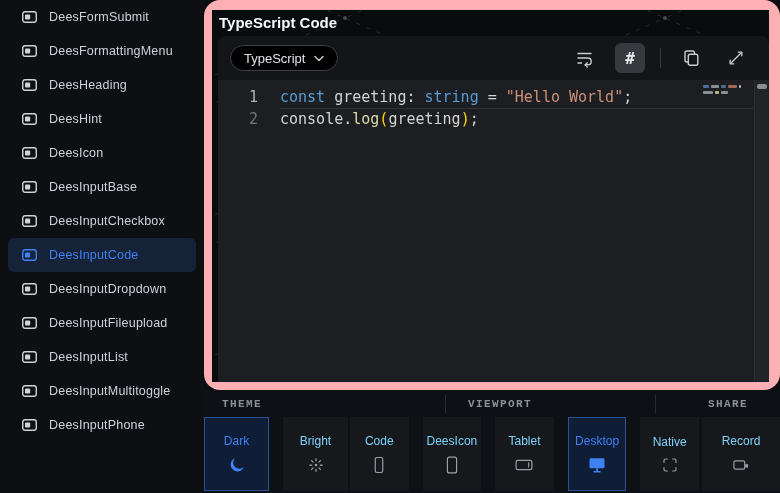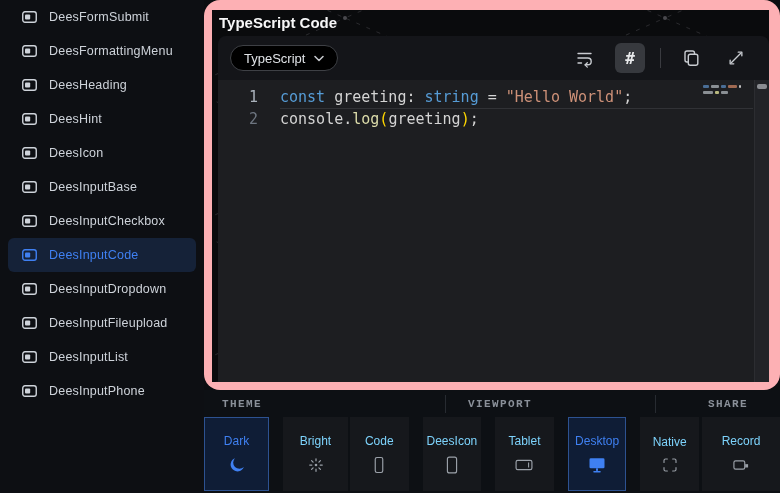--- a/index.html
+++ b/index.html
@@ -148,20 +148,27 @@
         <rect class="ic-outer" x="0.75" y="0.75" width="13.5" height="10.5" rx="2.2" fill="none" stroke="currentColor" stroke-width="1.4"></rect>
         <rect class="ic-inner" x="3" y="3.4" width="5.2" height="5.2" rx="1" fill="currentColor"></rect>
       </svg>
       <span class="item-label">DeesInputList</span>
     </div>
         <div class="sidebar-item">
       <svg class="cmp-icon" viewBox="0 0 15 12">
         <rect class="ic-outer" x="0.75" y="0.75" width="13.5" height="10.5" rx="2.2" fill="none" stroke="currentColor" stroke-width="1.4"></rect>
         <rect class="ic-inner" x="3" y="3.4" width="5.2" height="5.2" rx="1" fill="currentColor"></rect>
       </svg>
+      <span class="item-label">DeesInputMultitoggle</span>
+    </div>
+        <div class="sidebar-item">
+      <svg class="cmp-icon" viewBox="0 0 15 12">
+        <rect class="ic-outer" x="0.75" y="0.75" width="13.5" height="10.5" rx="2.2" fill="none" stroke="currentColor" stroke-width="1.4"></rect>
+        <rect class="ic-inner" x="3" y="3.4" width="5.2" height="5.2" rx="1" fill="currentColor"></rect>
+      </svg>
       <span class="item-label">DeesInputPhone</span>
     </div>
       </div>
   </nav>
 
   <section id="preview" style="background: rgb(253, 176, 180); border-radius: 16px;">
     <div id="demo">
       <svg id="pattern-layer" width="100%" height="100%">
         <defs>
           <pattern id="diag" width="320" height="140" x="-27" y="8" patternUnits="userSpaceOnUse">

